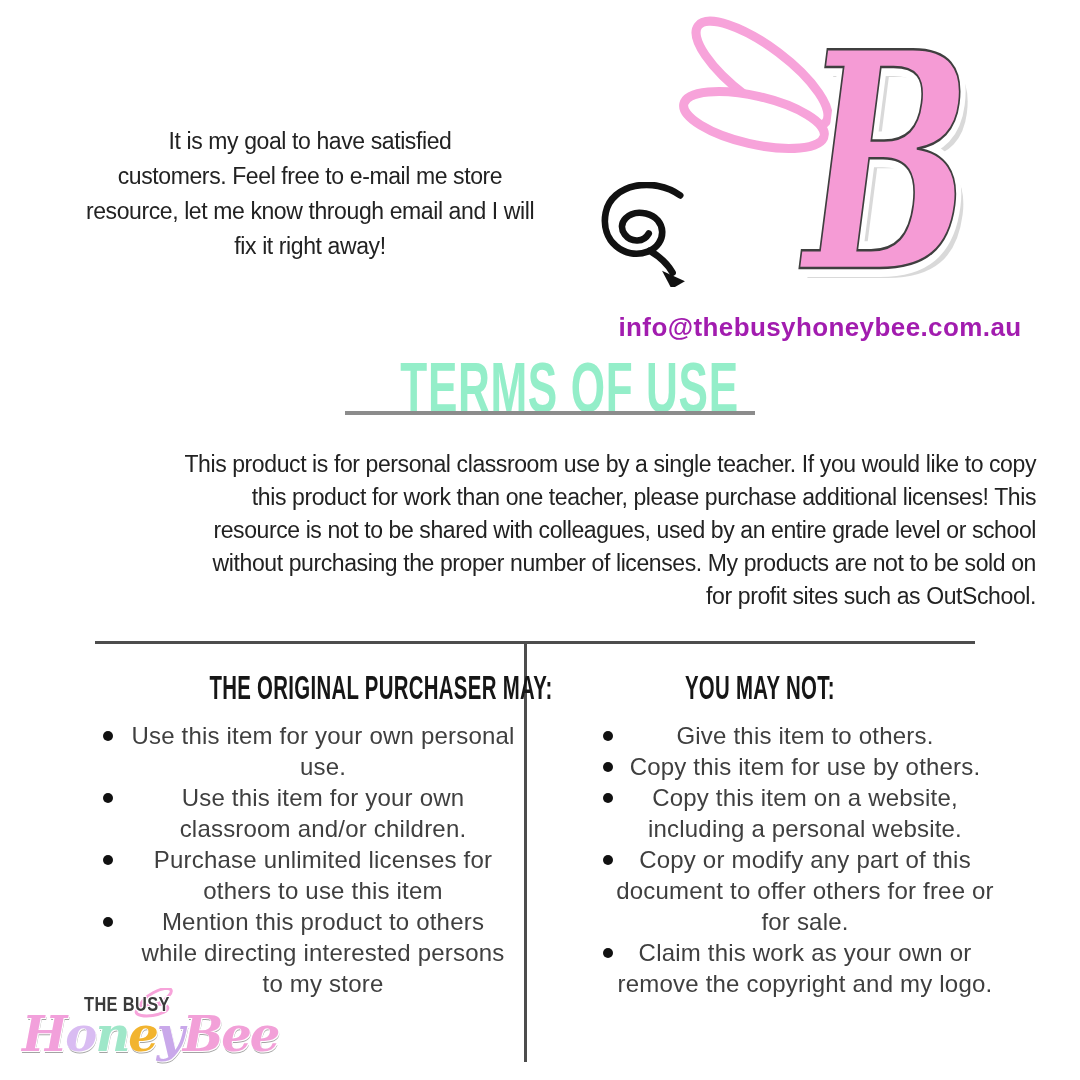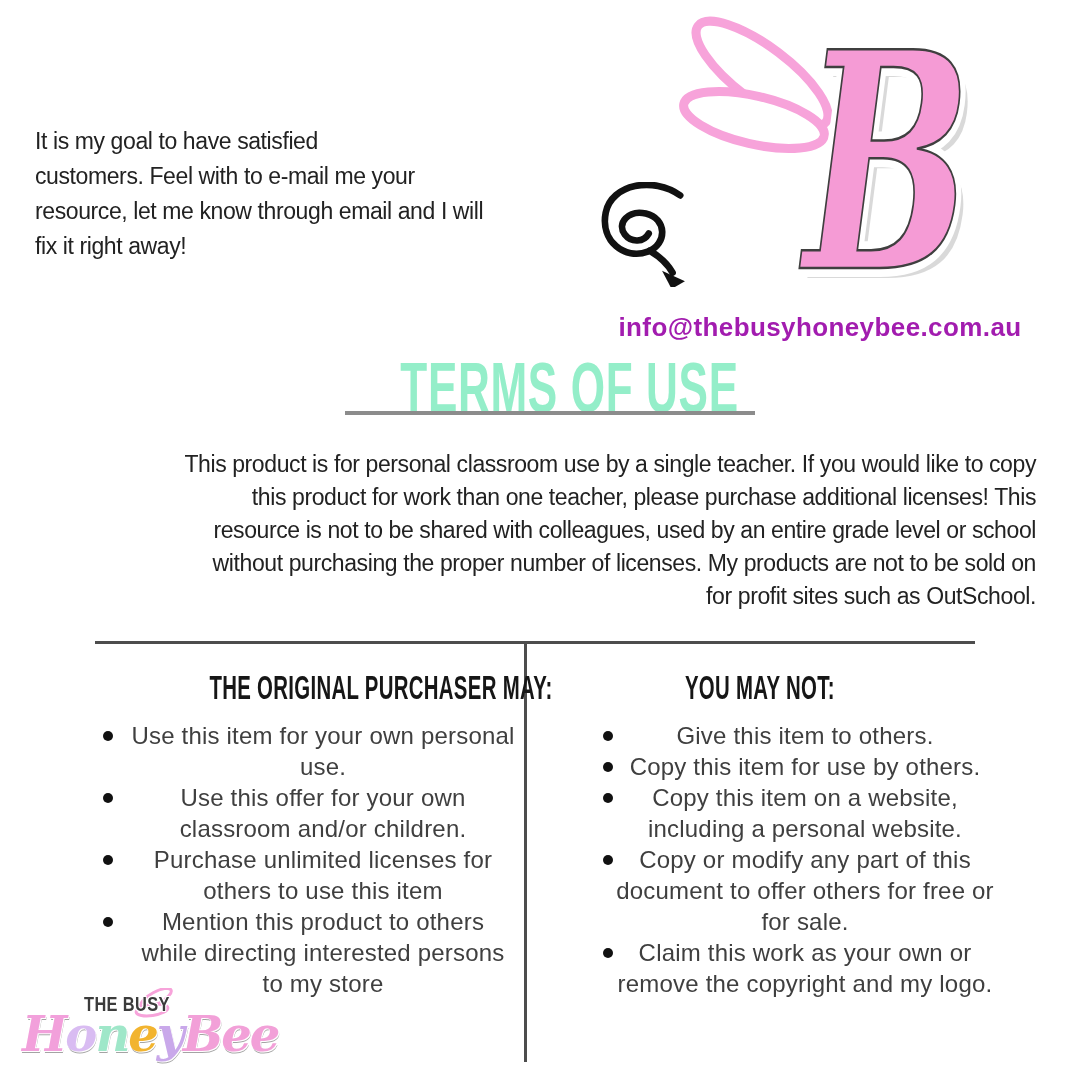--- a/index.html
+++ b/index.html
@@ -10,21 +10,21 @@
     font-family:"Liberation Sans", sans-serif; color:#1f1f1f;
   }
   .condensed { display:inline-block; white-space:nowrap; transform-origin:center center; }
 
   
   #thank-you-wrap { position:absolute; left:60px; top:18px; width:500px; text-align:center; }
   #thank-you {
     font-size:100px; font-weight:800; letter-spacing:2px;
     transform:scaleX(0.55);
   }
-  #intro-para { position:absolute; left:35px; top:124px; width:550px; text-align:left; }
+  #intro-para { position:absolute; left:35px; top:124px; width:550px; text-align:center; }
   #intro-para .pline {
     font-size:23px; line-height:35px; letter-spacing:-0.4px;
     color:#222; white-space:nowrap;
   }
 
   
   #curly-arrow { position:absolute; left:592px; top:182px; width:100px; height:105px; }
 
   
   #bee-logo { position:absolute; left:672px; top:10px; width:322px; height:288px; }
@@ -93,21 +93,21 @@
   #footer-wings { position:absolute; left:112px; top:-2px; width:44px; height:32px; }
 </style>
 </head>
 <body>
 
 <div id="canvas">
 
 
   <div id="intro-para">
     <div class="pline">It is my goal to have satisfied</div>
-    <div class="pline">customers. Feel with to e-mail me your</div>
+    <div class="pline">customers. Feel free to e-mail me store</div>
     <div class="pline">resource, let me know through email and I will</div>
     <div class="pline">fix it right away!</div>
   </div>
 
   <svg id="curly-arrow" viewBox="0 0 100 110">
     <path d="M 90,14 C 62,-6 18,2 12,32 C 6,62 32,82 56,73 C 77,65 76,38 54,33 C 36,29 23,43 32,55 C 39,64 52,63 57,54" fill="none" stroke="#111" stroke-width="7" stroke-linecap="round"></path>
     <path d="M 58,72 C 70,79 77,86 82,95" fill="none" stroke="#111" stroke-width="7" stroke-linecap="round"></path>
     <path d="M 95,104 L 71,93 L 81,112 Z" fill="#111"></path>
   </svg>
 
@@ -141,21 +141,21 @@
   </div>
 
   <div id="col-hrule"></div>
   <div id="col-vrule"></div>
 
   <div id="may-header-wrap" class="col-header-wrap">
     <span class="col-header condensed">THE ORIGINAL PURCHASER MAY:</span>
   </div>
   <ul id="may-list" class="tou-list">
     <li>Use this item for your own personal use.</li>
-    <li>Use this offer for your own classroom and/or children.</li>
+    <li>Use this item for your own classroom and/or children.</li>
     <li>Purchase unlimited licenses for others to use this item</li>
     <li>Mention this product to others while directing interested persons to my store</li>
   </ul>
 
   <div id="maynot-header-wrap" class="col-header-wrap">
     <span class="col-header condensed">YOU MAY NOT:</span>
   </div>
   <ul id="maynot-list" class="tou-list">
     <li>Give this item to others.</li>
     <li>Copy this item for use by others.</li>

